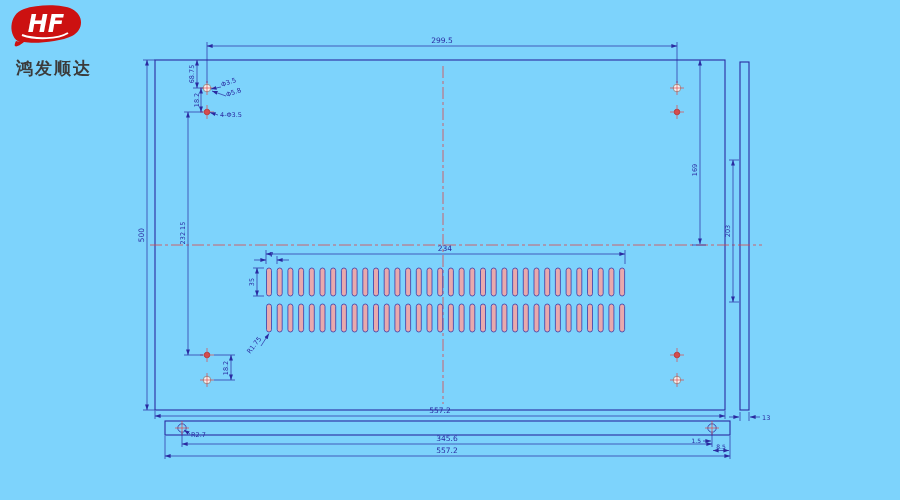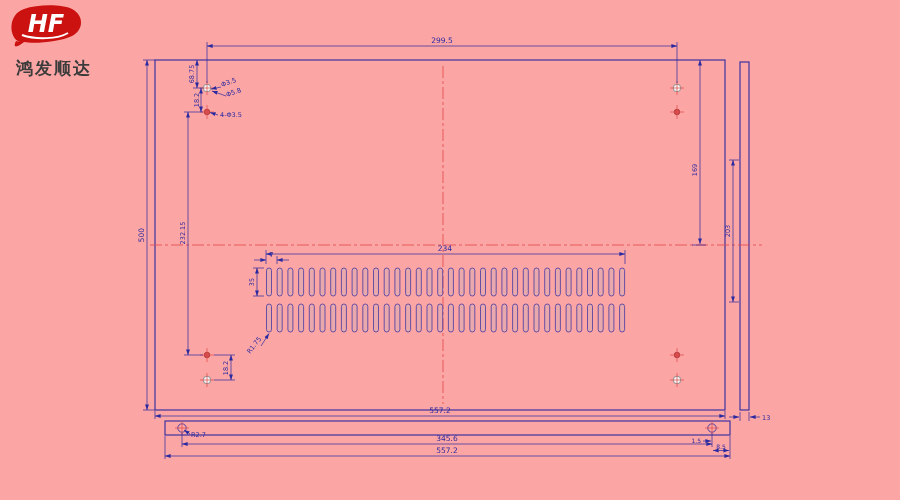--- a/index.html
+++ b/index.html
@@ -1,20 +1,20 @@
 <!DOCTYPE html>
 <html style="--line: #2a2aa0; --centerline: #e04848; --slot_fill: #e9a9ac; --logo_red: #cc1111; --text: #2a2aa0;"><head>
 <meta charset="utf-8">
 <style>
   :root{
     --line:#2a2aa0; --centerline:#e04848; --slot_fill:#e9a9ac; --logo_red:#cc1111; --text:#2a2aa0;
   }
   html,body{margin:0;padding:0;}
   body{width:900px;height:500px;background:#ffffff;overflow:hidden;}
-  .stage{position:relative;width:900px;height:500px;background:#fca5a5;}
+  .stage{position:relative;width:900px;height:500px;background:#7dd3fc;}
   svg{display:block;}
   .ln{stroke:var(--line);fill:none;stroke-width:1.1;}
   .thin{stroke-width:.8;}
   .dim{stroke:var(--line);fill:none;stroke-width:.7;}
   .cl{stroke:var(--centerline);fill:none;stroke-width:.8;stroke-dasharray:12 3 3 3;}
   .cross{stroke:var(--centerline);fill:none;stroke-width:.7;}
   .holeG{fill:#f4f4f4;stroke:#909090;stroke-width:1;}
   .holeR{fill:#d05050;stroke:#b03030;stroke-width:.8;}
   .slot{fill:var(--slot_fill);stroke:var(--line);stroke-width:.7;}
   .mk{fill:var(--line);}

